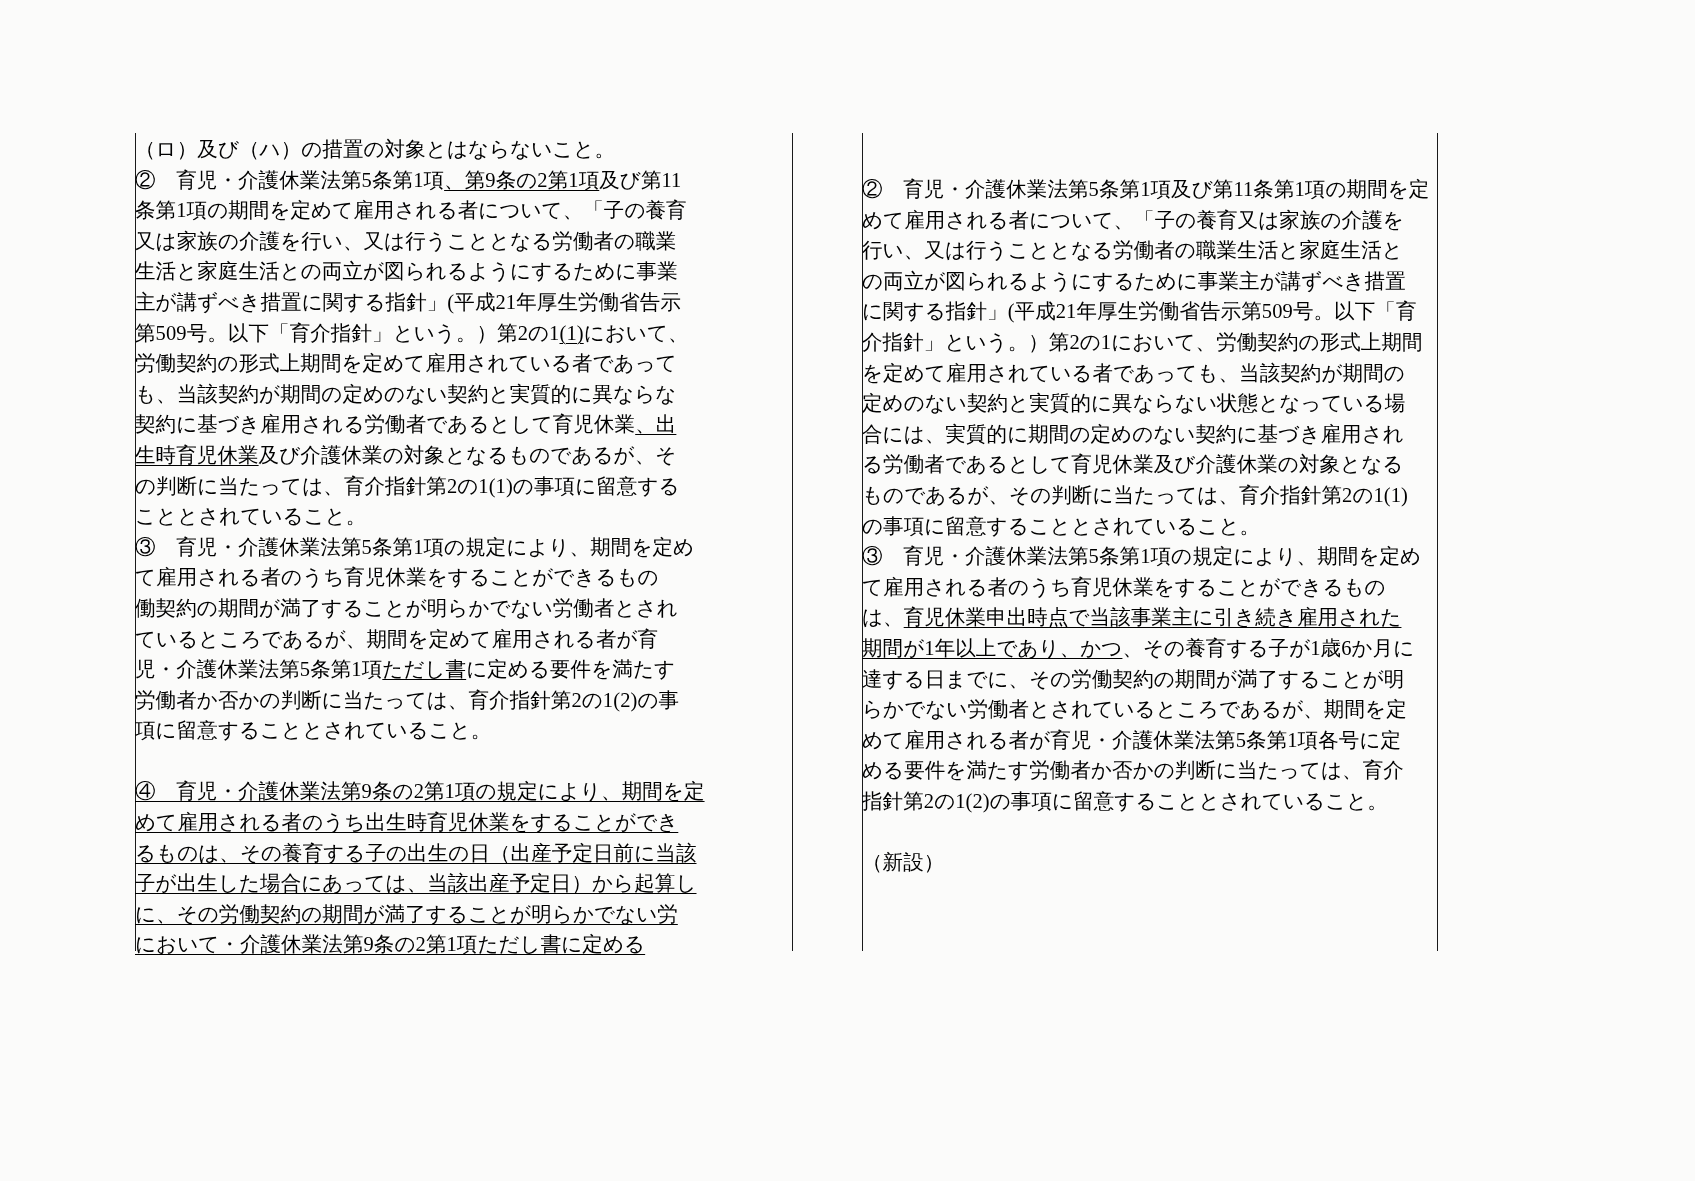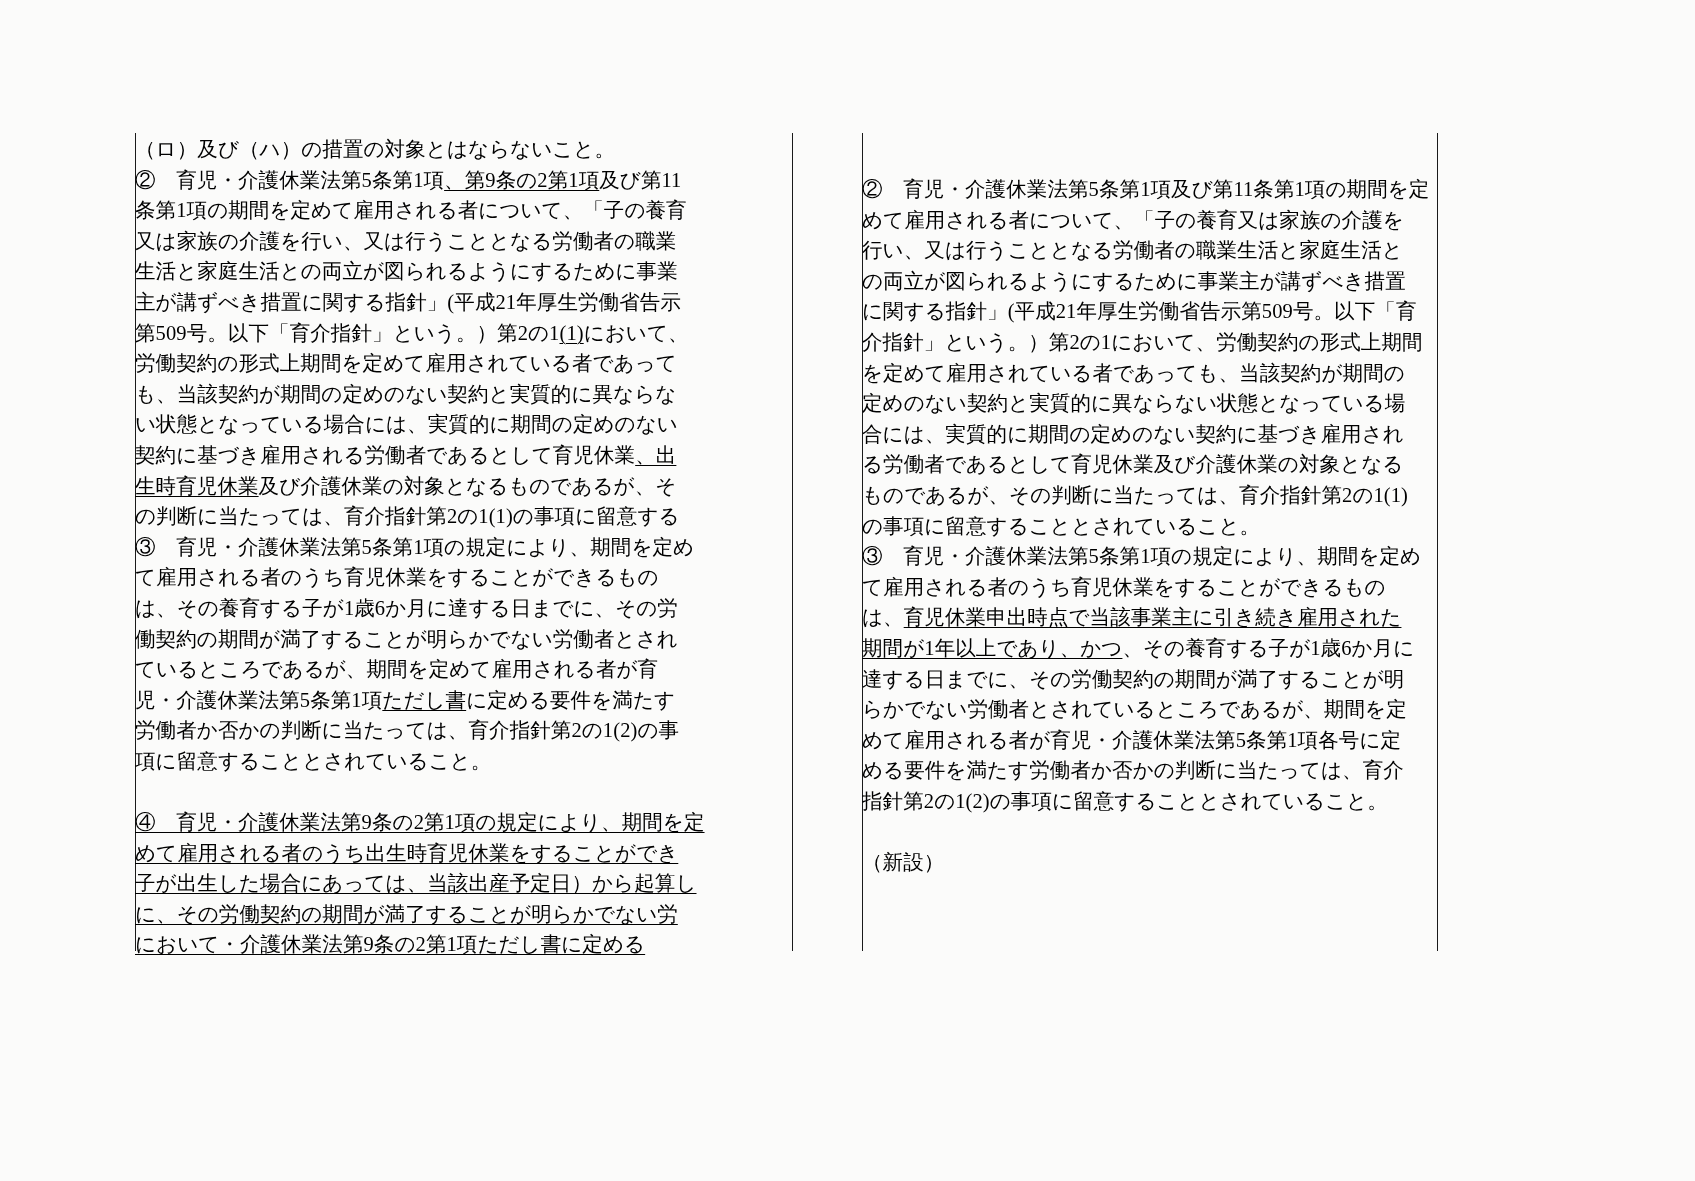--- a/index.html
+++ b/index.html
@@ -88,39 +88,39 @@
           </div>
           <div class="item">
             <div class="line-row"><span>②　育児・介護休業法第5条第1項</span><span class="u">、第9条の2第1項</span><span>及び第11</span></div>
             <div class="line-row"><span>条第1項の期間を定めて雇用される者について、「子の養育</span></div>
             <div class="line-row"><span>又は家族の介護を行い、又は行うこととなる労働者の職業</span></div>
             <div class="line-row"><span>生活と家庭生活との両立が図られるようにするために事業</span></div>
             <div class="line-row"><span>主が講ずべき措置に関する指針」(平成21年厚生労働省告示</span></div>
             <div class="line-row"><span>第509号。以下「育介指針」という。）第2の1</span><span class="u">(1)</span><span>において、</span></div>
             <div class="line-row"><span>労働契約の形式上期間を定めて雇用されている者であって</span></div>
             <div class="line-row"><span>も、当該契約が期間の定めのない契約と実質的に異ならな</span></div>
-            <div class="line-row"><span>い状態となっている場合には、実質的に期間の定めのない</span></div>
             <div class="line-row"><span>契約に基づき雇用される労働者であるとして育児休業</span><span class="u">、出</span></div>
             <div class="line-row"><span class="u">生時育児休業</span><span>及び介護休業の対象となるものであるが、そ</span></div>
             <div class="line-row"><span>の判断に当たっては、育介指針第2の1(1)の事項に留意する</span></div>
+            <div class="line-row"><span>こととされていること。</span></div>
           </div>
           <div class="item">
             <div class="line-row"><span>③　育児・介護休業法第5条第1項の規定により、期間を定め</span></div>
             <div class="line-row"><span>て雇用される者のうち育児休業をすることができるもの</span></div>
-            <div class="line-row"><span>は、その養育する子が1歳6か月に達する日までに、その労</span></div>
             <div class="line-row"><span>働契約の期間が満了することが明らかでない労働者とされ</span></div>
             <div class="line-row"><span>ているところであるが、期間を定めて雇用される者が育</span></div>
             <div class="line-row"><span>児・介護休業法第5条第1項</span><span class="u">ただし書</span><span>に定める要件を満たす</span></div>
             <div class="line-row"><span>労働者か否かの判断に当たっては、育介指針第2の1(2)の事</span></div>
             <div class="line-row"><span>項に留意することとされていること。</span></div>
           </div>
           <div class="gap"></div>
           <div class="item">
             <div class="line-row"><span class="u">④　育児・介護休業法第9条の2第1項の規定により、期間を定</span></div>
             <div class="line-row"><span class="u">めて雇用される者のうち出生時育児休業をすることができ</span></div>
+            <div class="line-row"><span class="u">るものは、その養育する子の出生の日（出産予定日前に当該</span></div>
             <div class="line-row"><span class="u">子が出生した場合にあっては、当該出産予定日）から起算し</span></div>
             <div class="line-row"><span class="u">に、その労働契約の期間が満了することが明らかでない労</span></div>
             <div class="line-row"><span class="u">において・介護休業法第9条の2第1項ただし書に定める</span></div>
           </div>
         </div>
     </div>
 
     <div class="col col-right">
       <div class="body-text">
           <div class="item">

